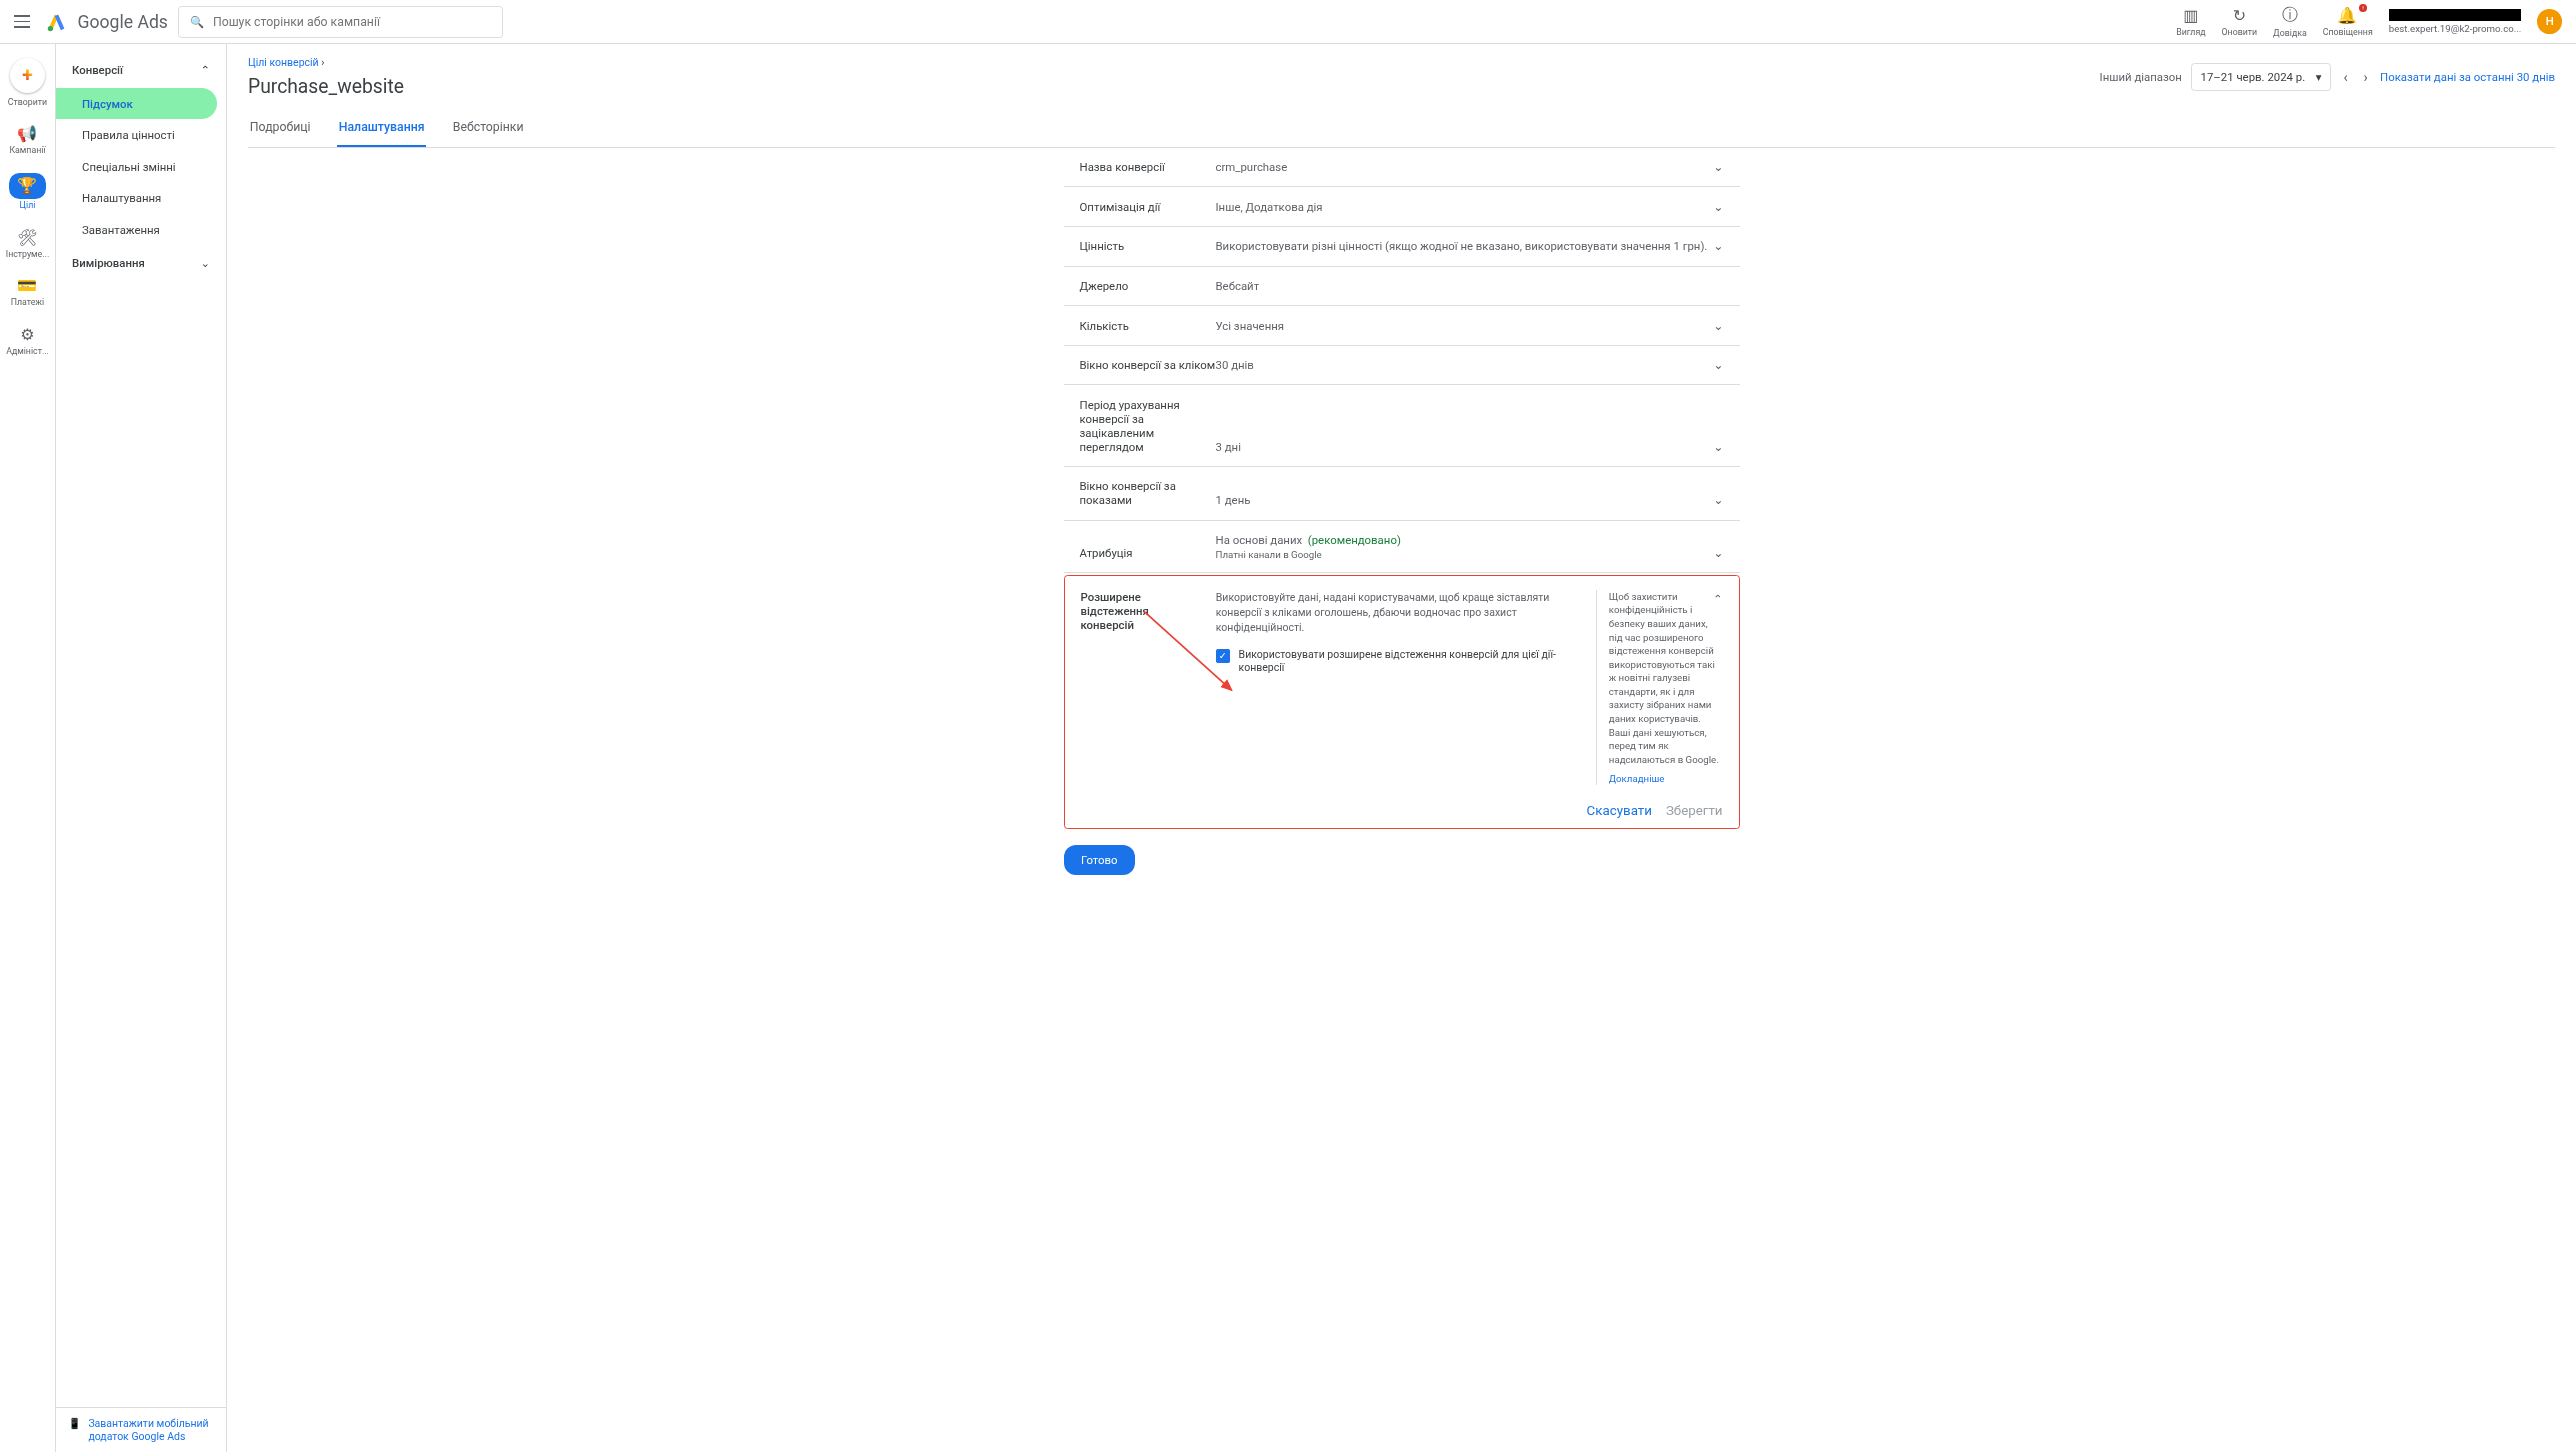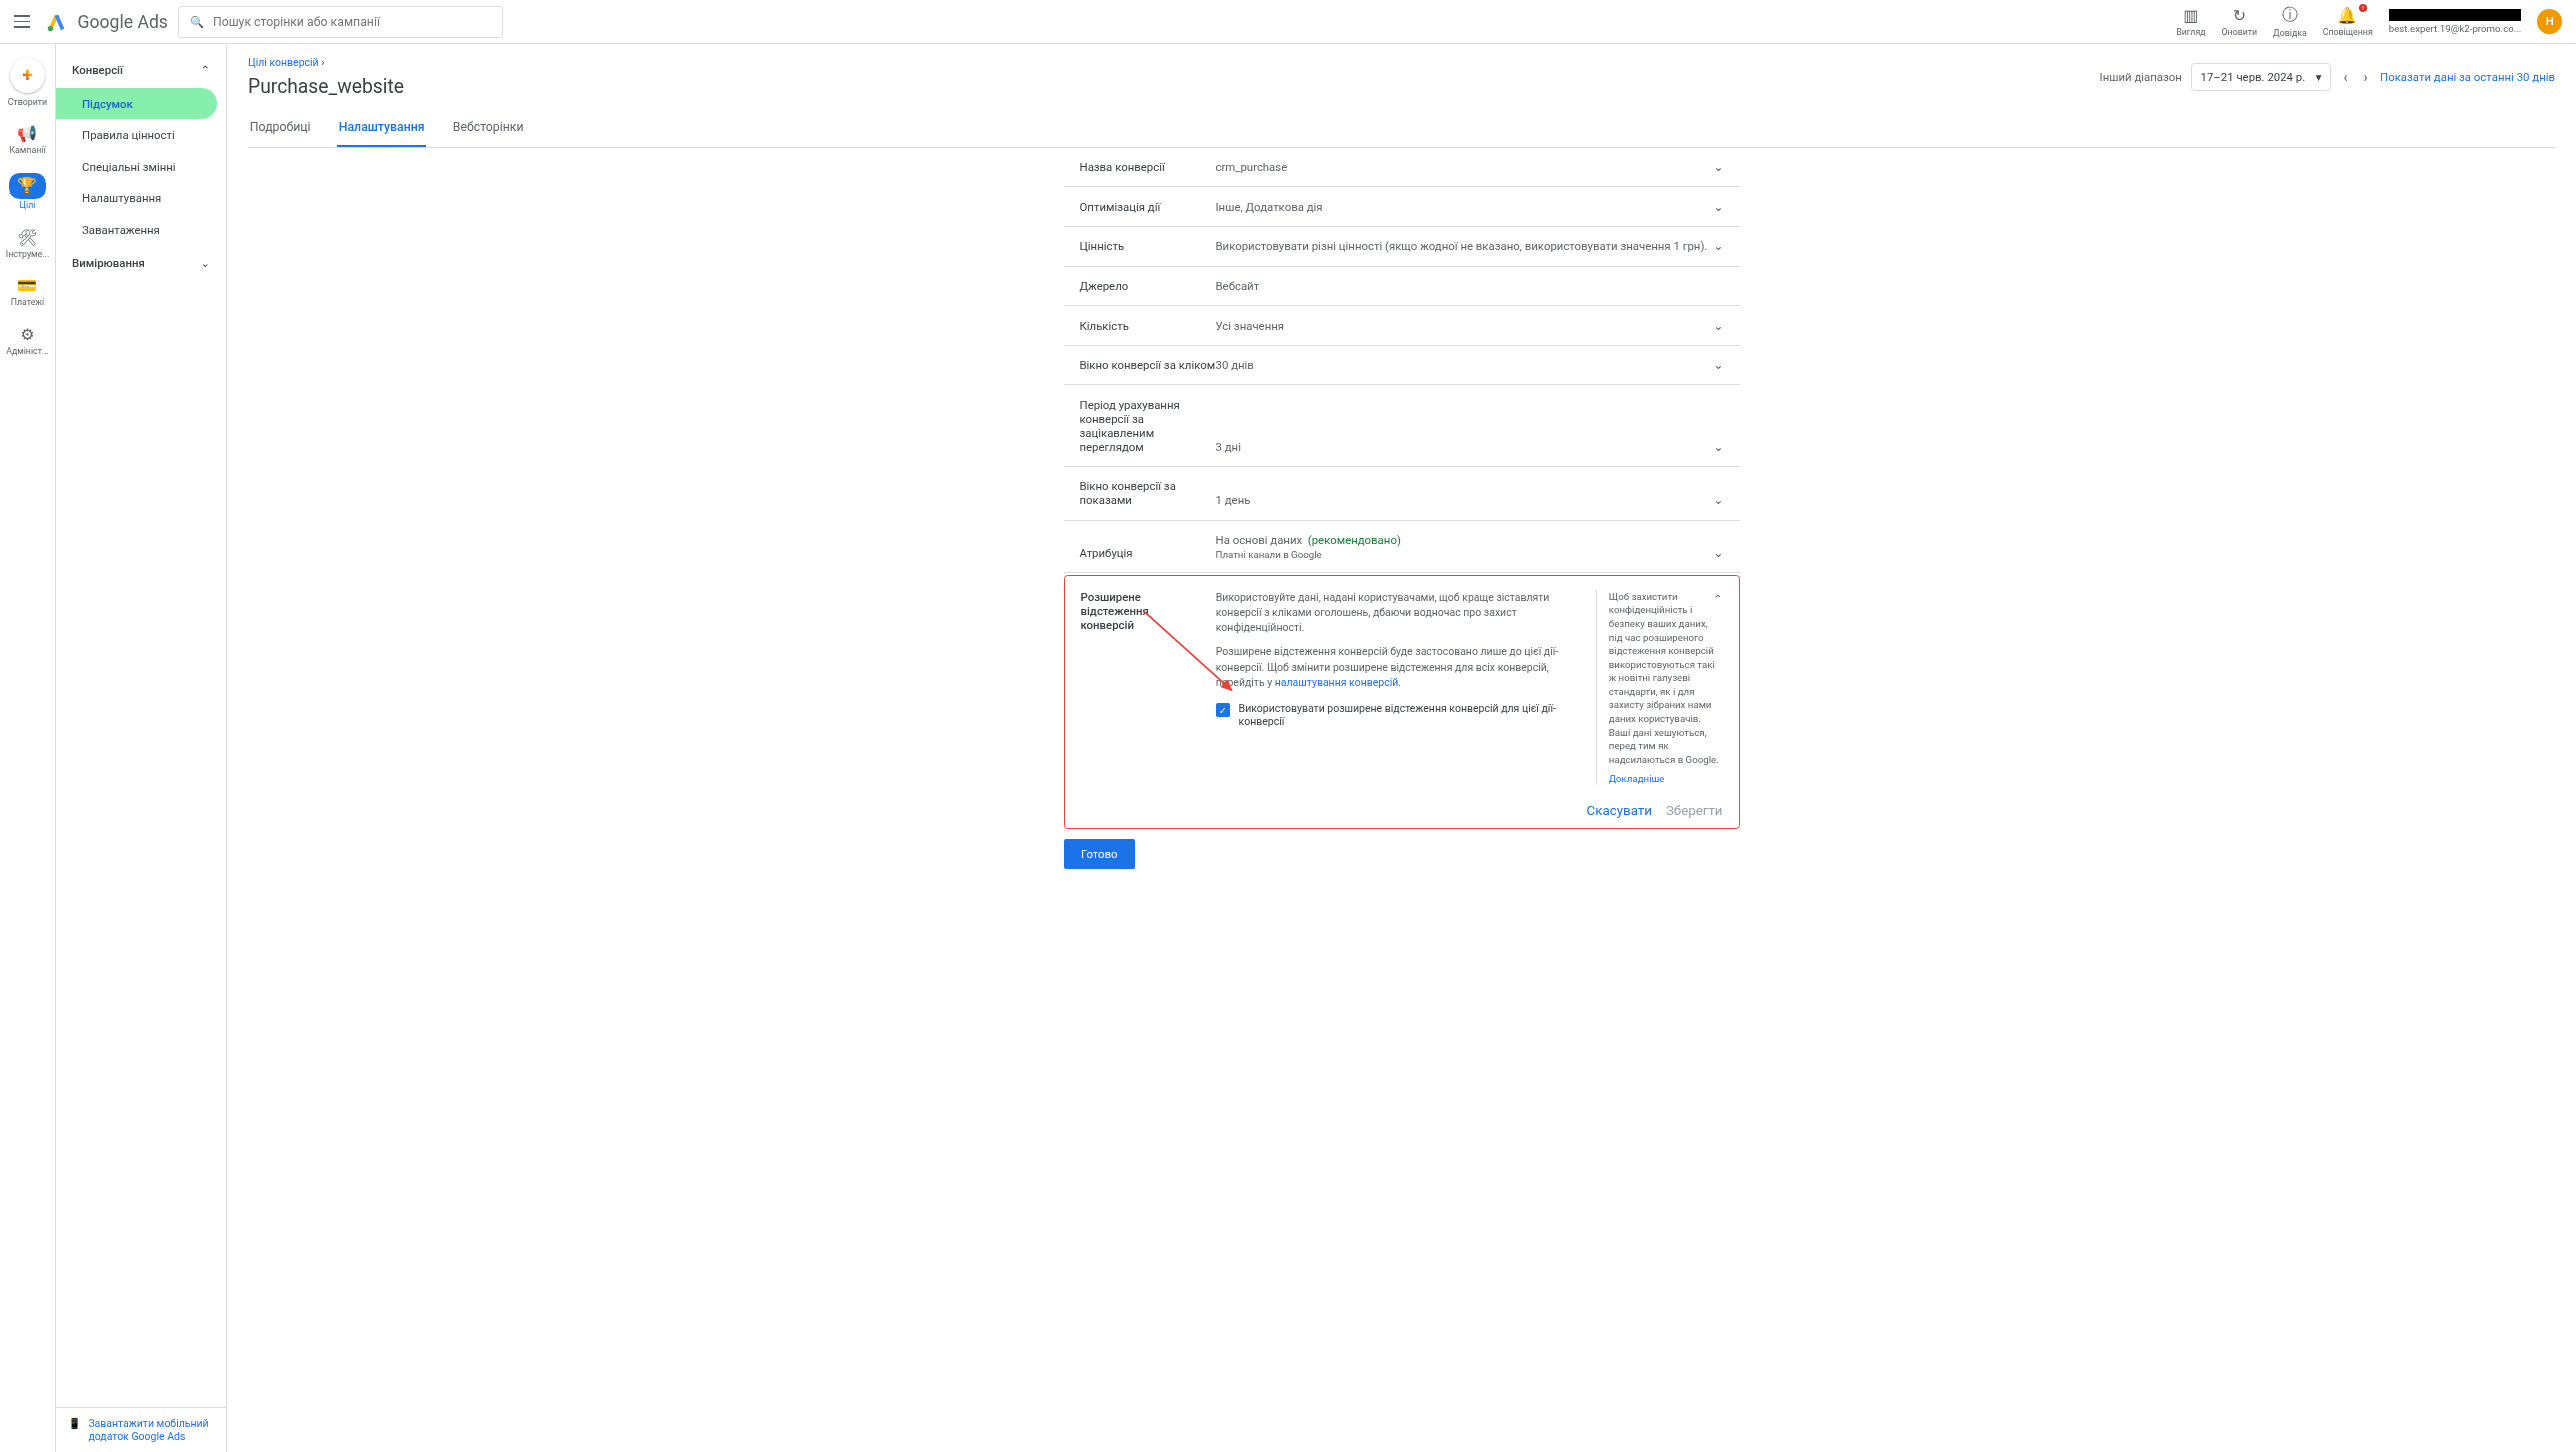--- a/index.html
+++ b/index.html
@@ -60,21 +60,21 @@
 .exp-mid { flex: 1; font-size: 10.5px; color: #5f6368; }
 .exp-mid p { margin-bottom: 8.8px; line-height: 1.45; }
 .exp-mid a { color: #1a73e8; text-decoration: none; }
 .exp-side { width: 127px; border-left: 0.9px solid #dadce0; padding-left: 12.3px; font-size: 9.7px; color: #5f6368; line-height: 1.4; }
 .exp-side a { color: #1a73e8; text-decoration: none; display: block; margin-top: 5.3px; }
 .check-row { display: flex; align-items: flex-start; gap: 8.8px; margin-top: 12.3px; }
 .checkbox { width: 14px; height: 14px; background: #1a73e8; border-radius: 1.8px; display: flex; align-items: center; justify-content: center; color: #fff; font-size: 9.7px; flex-shrink: 0; margin-top: 0.9px; }
 .exp-actions { display: flex; justify-content: flex-end; gap: 14px; margin-top: 17.6px; font-size: 11.4px; }
 .btn-cancel { color: #1a73e8; cursor: pointer; background: none; border: none; }
 .btn-save { color: #9aa0a6; cursor: default; background: none; border: none; }
-.done-btn { background: #1a73e8; color: #fff; border: none; border-radius: 2px; padding: 8px 17.6px; font-size: 11.4px; margin-top: 10px; cursor: pointer; }
+.done-btn { background: #1a73e8; color: #fff; border: none; border-radius: 12px; padding: 8px 17.6px; font-size: 11.4px; margin-top: 16px; cursor: pointer; }
 .exp-chev { position: absolute; top: 16px; right: 16px; color: #5f6368; }
 .arrow-annot { position: absolute; top: 35px; left: 79px; pointer-events: none; }
 </style>
 </head>
 <body>
 
 <div class="topbar">
   <div class="hamburger">
       <span></span>
       <span></span>
@@ -247,21 +247,20 @@
         </div>
         <div class="chev">⌄</div>
       </div>
 
       <div class="expanded-box">
         <span class="exp-chev">⌃</span>
         <div class="exp-top">
           <div class="exp-label">Розширене відстеження конверсій</div>
           <div class="exp-mid">
             <p>Використовуйте дані, надані користувачами, щоб краще зіставляти конверсії з кліками оголошень, дбаючи водночас про захист конфіденційності.</p>
-            <p><span>Розширене відстеження конверсій буде застосовано лише до цієї дії-конверсії. Щоб змінити розширене відстеження для всіх конверсій, перейдіть у </span><a href="#">налаштування конверсій</a>.</p>
             <div class="check-row">
               <div class="checkbox">✓</div>
               <span style="font-size:10.5px;color:#3c4043">Використовувати розширене відстеження конверсій для цієї дії-конверсії</span>
             </div>
           </div>
           <div class="exp-side">
             <span>Щоб захистити конфіденційність і безпеку ваших даних, під час розширеного відстеження конверсій використовуються такі ж новітні галузеві стандарти, як і для захисту зібраних нами даних користувачів. Ваші дані хешуються, перед тим як надсилаються в Google.</span>
             <a href="#">Докладніше</a>
           </div>
         </div>

